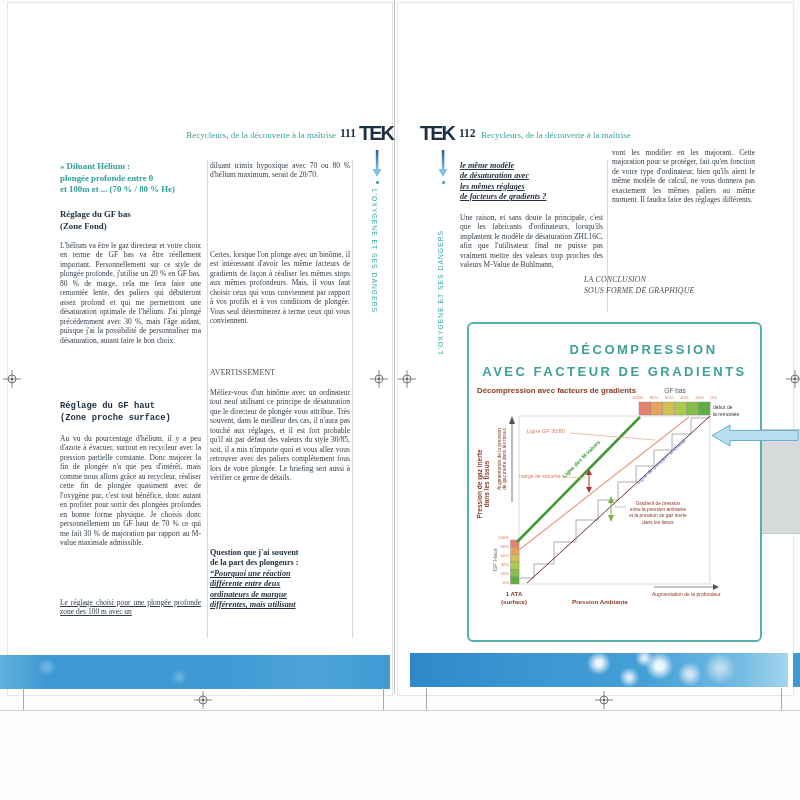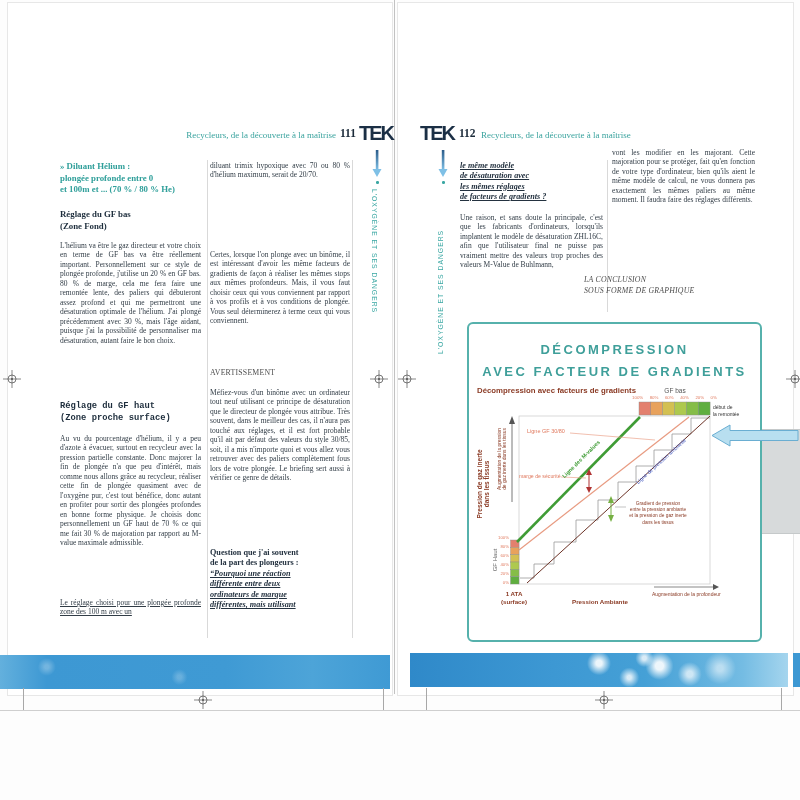--- a/index.html
+++ b/index.html
@@ -120,21 +120,21 @@
 de facteurs de gradients ?</div>
   <div class="abs body-txt" style="left:460px;top:213px;width:143px;">Une raison, et sans doute la principale, c'est que les fabricants d'ordinateurs, lorsqu'ils implantent le modèle de désaturation ZHL16C, afin que l'utilisateur final ne puisse pas vraiment mettre des valeurs trop proches des valeurs M-Value de Buhlmann,</div>
 
   <div class="abs body-txt" style="left:612px;top:148px;width:143px;">vont les modifier en les majorant. Cette majoration pour se protéger, fait qu'en fonction de votre type d'ordinateur, bien qu'ils aient le même modèle de calcul, ne vous donnera pas exactement les mêmes paliers au même moment. Il faudra faire des réglages différents.</div>
   <div class="abs caps-head pre" style="left:584px;top:274px;width:143px;font-style:italic;">LA CONCLUSION
 SOUS FORME DE GRAPHIQUE</div>
 
   <div class="abs" style="left:762px;top:429px;width:38px;height:103px;background:#d7dadb;border-top:1px solid #c5c9ca;border-bottom:1px solid #c5c9ca;"></div>
 
   <div class="chart-box">
-    <div class="c-title" style="top:18px;">DÉCOMPRESSION</div>
+    <div class="c-title" style="top:18px;padding-left:29px;">DÉCOMPRESSION</div>
     <div class="c-title" style="top:40px;">AVEC FACTEUR DE GRADIENTS</div>
     <div class="c-inner-title">Décompression avec facteurs de gradients</div>
 
     <svg width="291" height="316" viewBox="0 0 291 316" style="position:absolute;left:0;top:0;">
 
       <rect x="50" y="92" width="191" height="168" fill="none" stroke="#c9c9c9" stroke-width="0.7"></rect>
 
       <line x1="43" y1="178" x2="43" y2="98" stroke="#555" stroke-width="0.8"></line>
       <polygon points="40,100 46,100 43,92" fill="#555"></polygon>
 

